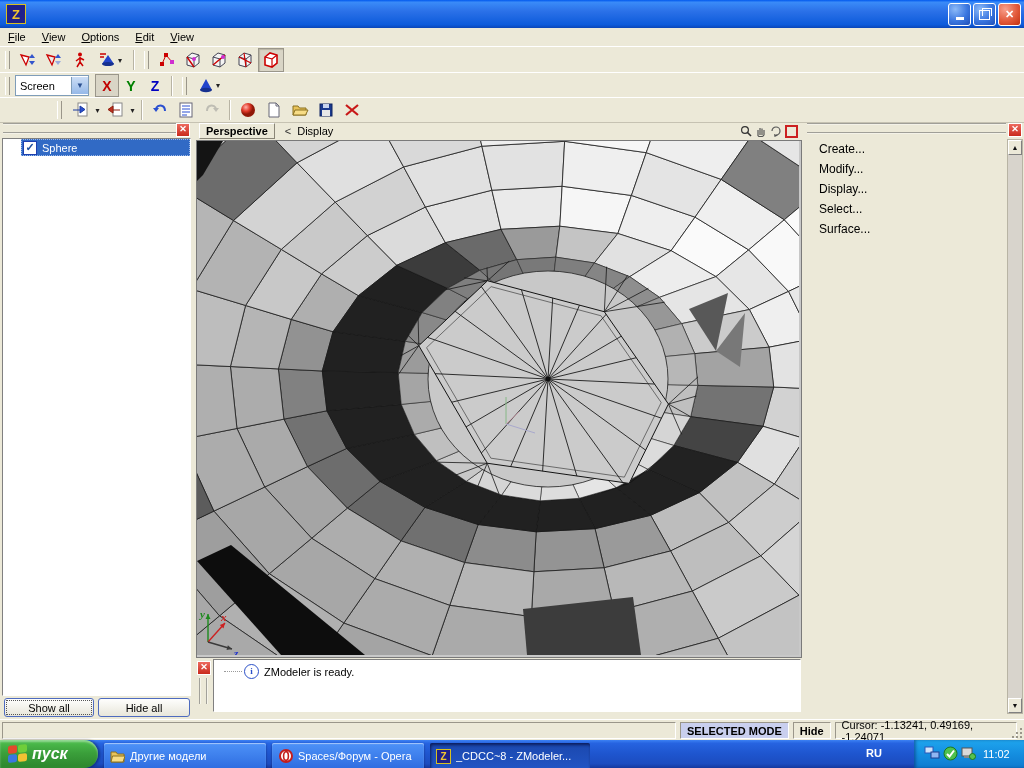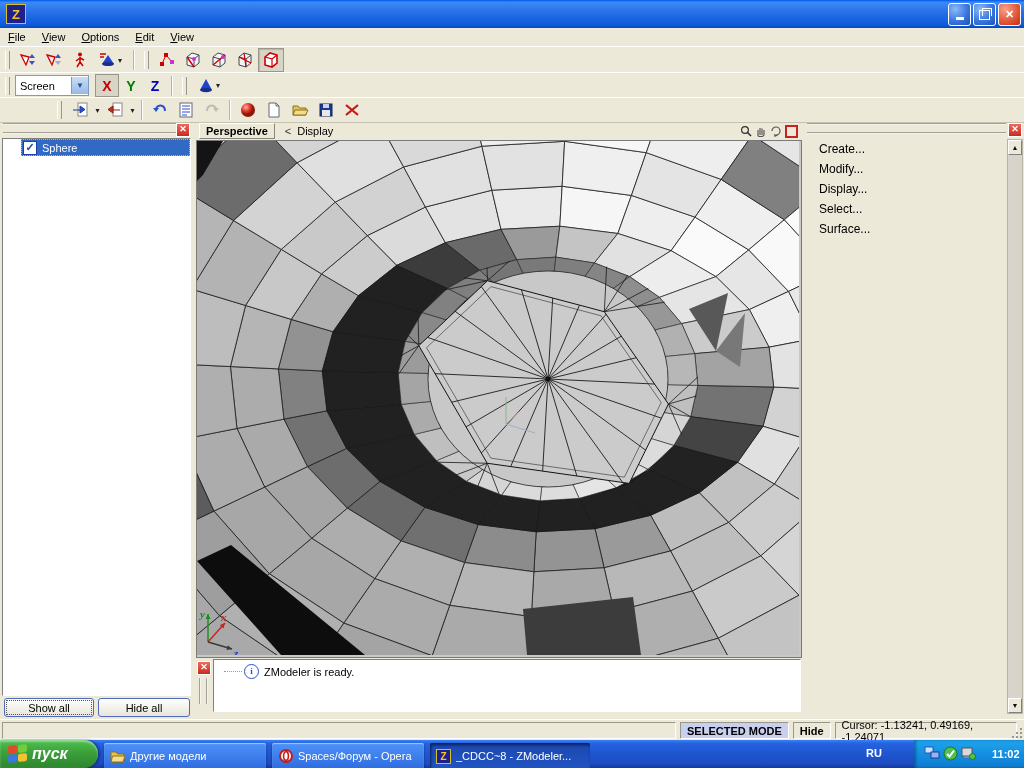--- a/index.html
+++ b/index.html
@@ -728,16 +728,16 @@
         <svg width="15" height="15" viewBox="0 0 15 15">
             <circle cx="7.5" cy="7.5" r="6.5" fill="#4fc14f" stroke="#1d7a1d"></circle>
             <path d="M4 8 L6.5 10.5 L11 4.5" fill="none" stroke="#fff" stroke-width="2"></path>
           </svg></span>
       <span style="margin-left:3px;">
         <svg width="15" height="13" viewBox="0 0 15 13">
             <rect x="1" y="1" width="10" height="8" fill="#d9d9d9" stroke="#555"></rect>
             <rect x="3" y="9" width="6" height="2" fill="#888"></rect>
             <circle cx="11.5" cy="9.5" r="3" fill="#57c24e" stroke="#1d7a1d"></circle>
           </svg></span>
-      <span style="margin-left:16px;font-weight:bold;">11:02</span>
+      <span style="margin-left:7px;">11:02</span>
     </div>
   </div>
 </div>
 
 </body></html>

